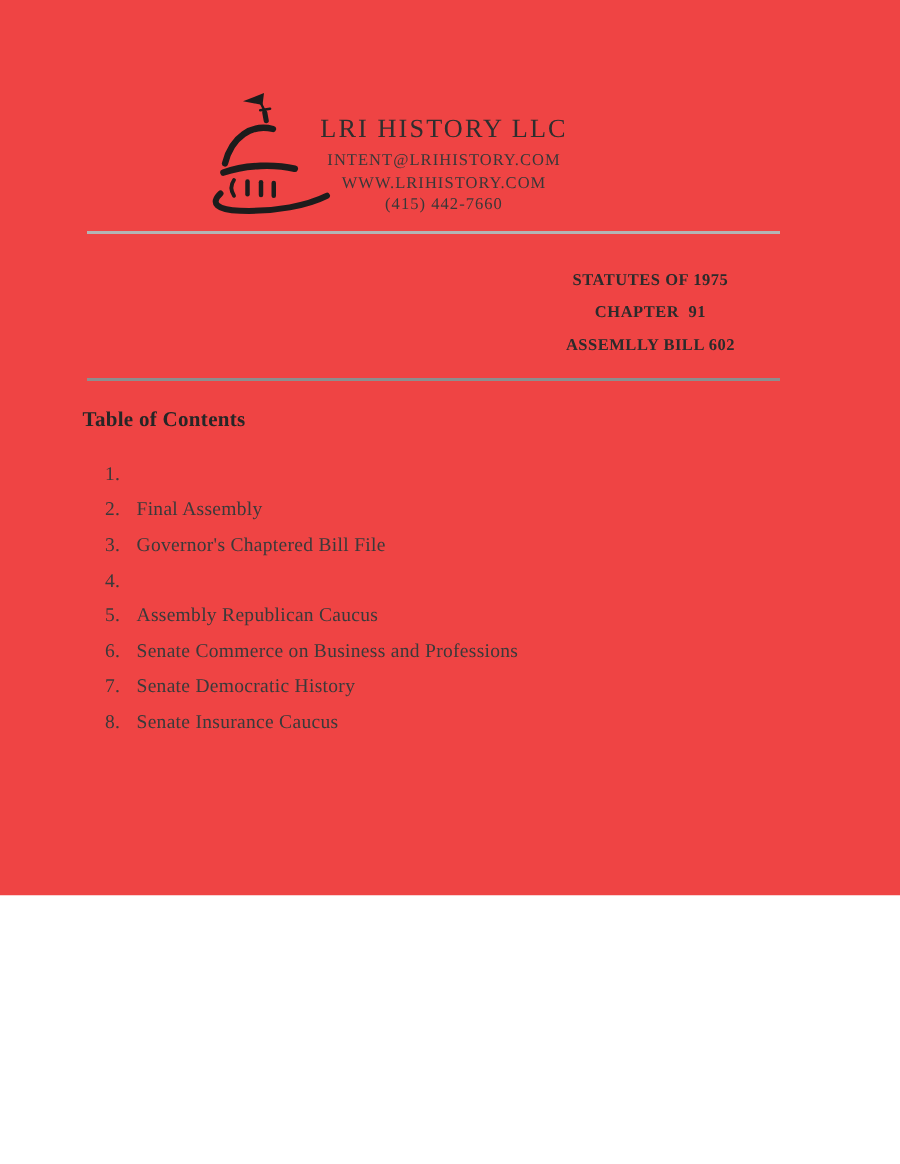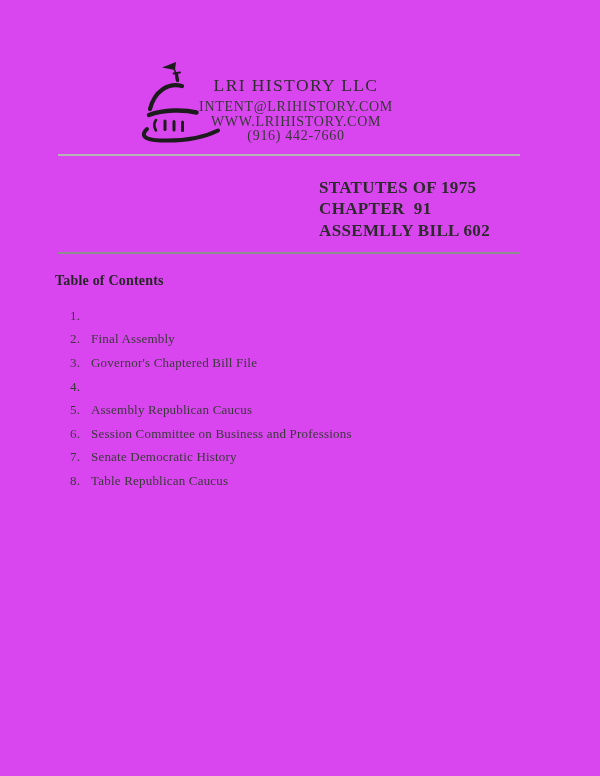--- a/index.html
+++ b/index.html
@@ -3,22 +3,22 @@
 <meta charset="utf-8">
 <style>
   html, body {
     margin: 0;
     padding: 0;
     background: #ffffff;
   }
   .page {
     position: relative;
     width: 600px;
-    height: 776px;
-    background: #d946ef;
+    height: 597px;
+    background: #ef4444;
     font-family: "Liberation Serif", serif;
     overflow: hidden;
     text-decoration: underline;
   }
 
   
   .letterhead-logo {
     position: absolute;
     left: 130px;
     top: 52px;
@@ -35,21 +35,21 @@
   }
   .company-name {
     font-size: 17.5px;
     letter-spacing: 1.4px;
     color: #2e2e2e;
     line-height: 22px;
     margin-bottom: 4px;
     white-space: nowrap;
   }
   .contact-line {
-    font-size: 14px;
+    font-size: 11px;
     letter-spacing: 0.7px;
     line-height: 14.6px;
     color: #383838;
     white-space: nowrap;
   }
 
   
   .rule {
     position: absolute;
     left: 58px;
@@ -64,23 +64,23 @@
     top: 252px;
     height: 1.6px;
     background: #8e8e8e;
   }
 
   
   .statute-ref {
     position: absolute;
     top: 177px;
     right: 110px;
-    text-align: left;
+    text-align: center;
     font-weight: 700;
-    font-size: 17px;
+    font-size: 11px;
     line-height: 21.4px;
     letter-spacing: 0.35px;
     color: #2b2b2b;
   }
   .statute-ref .ref-line { white-space: pre; }
 
   
   .toc-heading {
     position: absolute;
     left: 55px;
@@ -138,21 +138,21 @@
     <path class="logo-stroke" d="M44,69.5 L44,78" stroke-width="3"></path>
     <path class="logo-stroke" d="M52.5,70 L52.5,78.5" stroke-width="3"></path>
 
     <path class="logo-stroke" d="M17,77 C10,83.5 14.5,88 30,88.5 C54,89.3 75,85 88,78.5" stroke-width="4"></path>
   </svg>
 
   <div class="letterhead-text">
     <div class="company-name">LRI HISTORY LLC</div>
     <div class="contact-line">INTENT@LRIHISTORY.COM</div>
     <div class="contact-line">WWW.LRIHISTORY.COM</div>
-    <div class="contact-line">(916) 442-7660</div>
+    <div class="contact-line">(415) 442-7660</div>
   </div>
 
   <div class="rule rule-top"></div>
 
   <div class="statute-ref">
     <div class="ref-line">STATUTES OF 1975</div>
     <div class="ref-line">CHAPTER  91</div>
     <div class="ref-line">ASSEMLLY BILL 602</div>
   </div>
 
@@ -174,25 +174,25 @@
     </div>
     <div class="toc-item">
       <span class="toc-num">4.</span>
     </div>
     <div class="toc-item">
       <span class="toc-num">5.</span>
       <span class="toc-label">Assembly Republican Caucus</span>
     </div>
     <div class="toc-item">
       <span class="toc-num">6.</span>
-      <span class="toc-label">Session Committee on Business and Professions</span>
+      <span class="toc-label">Senate Commerce on Business and Professions</span>
     </div>
     <div class="toc-item">
       <span class="toc-num">7.</span>
       <span class="toc-label">Senate Democratic History</span>
     </div>
     <div class="toc-item">
       <span class="toc-num">8.</span>
-      <span class="toc-label">Table Republican Caucus</span>
+      <span class="toc-label">Senate Insurance Caucus</span>
     </div>
   </div>
 
 </div>
 
 </body></html>

